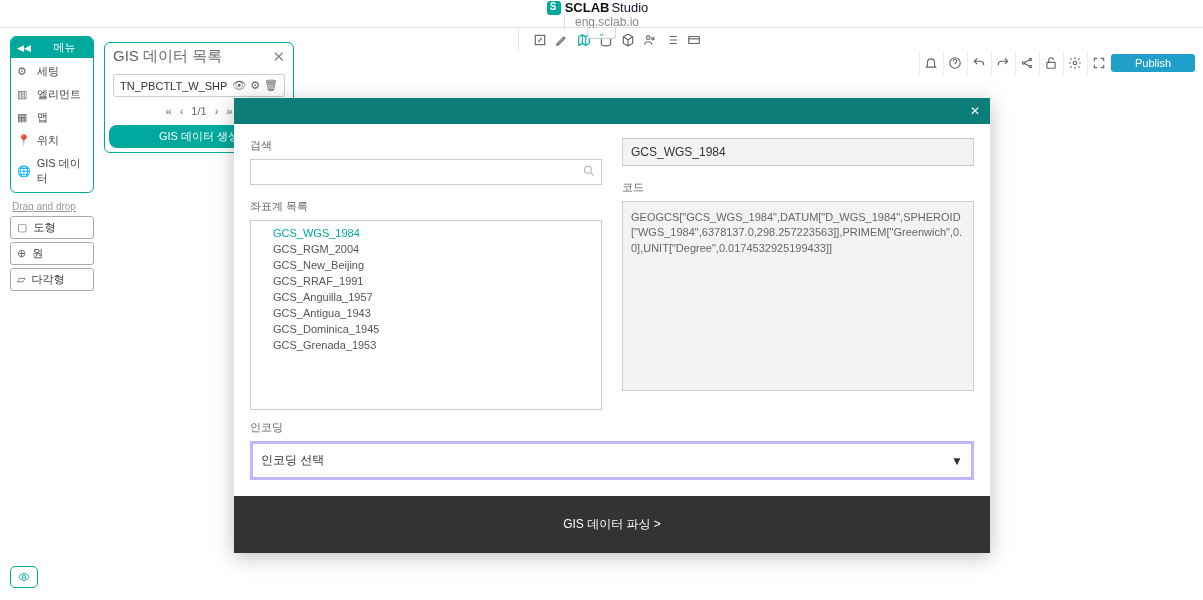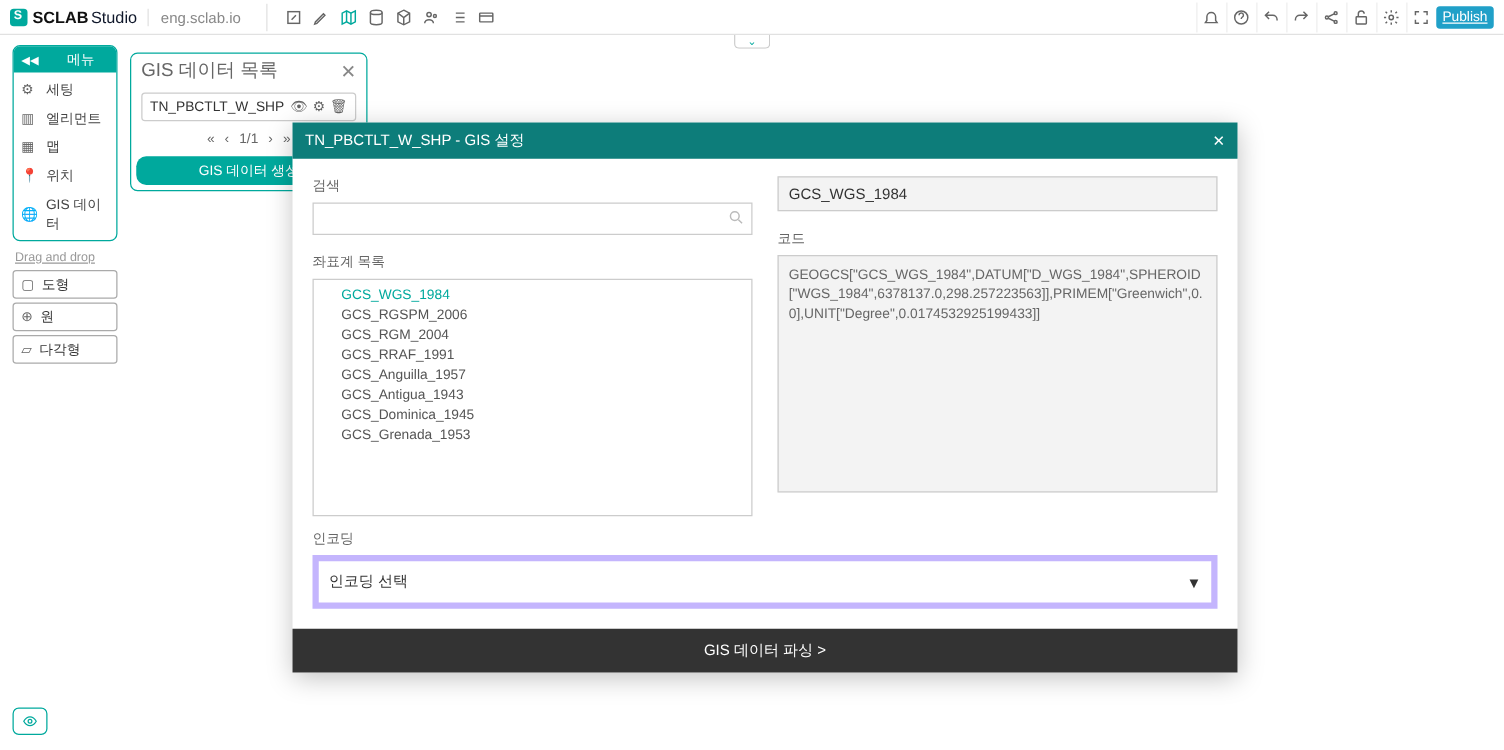--- a/index.html
+++ b/index.html
@@ -1,33 +1,33 @@
 <!DOCTYPE html>
 <html><head>
 <meta charset="utf-8">
 <style>
 * { box-sizing: border-box; margin: 0; padding: 0; }
 body { font-family: "Malgun Gothic", Arial, sans-serif; font-size: 12px; background: #fff; color: #333; overflow: hidden; width: 1203px; height: 600px; position: relative; }
 
 
-.topbar { height: 28px; border-bottom: 1px solid #e1e1e1; display: flex; align-items: center; padding: 0 8px; }
+.topbar { height: 28px; border-bottom: 1px solid #e1e1e1; display: flex; align-items: center; padding: 0 8px; flex-direction: column; }
 .logo { display: flex; align-items: center; font-weight: bold; font-size: 13px; margin-right: 8px; }
 .logo .s-icon { width: 14px; height: 14px; background: #00a99d; border-radius: 3px; margin-right: 4px; position: relative; }
 .logo .s-icon::before { content: "S"; color: #fff; font-size: 10px; position: absolute; left: 3px; top: 0; }
 .logo .lab { color: #111; }
 .logo .studio { color: #0f172a; font-weight: normal; margin-left: 2px; }
 .site-name { color: #888; font-size: 12px; border-left: 1px solid #e1e1e1; padding-left: 10px; }
 
 .tool-icons { display: flex; align-items: center; margin-left: 20px; border-left: 1px solid #e1e1e1; padding-left: 10px; }
 .tool-icons .ti { width: 22px; height: 22px; display: flex; align-items: center; justify-content: center; color: #666; cursor: pointer; }
 .tool-icons .ti.active { color: #00a99d; }
 
 .right-icons { margin-left: auto; display: flex; align-items: center; }
 .right-icons .ri { width: 24px; height: 24px; display: flex; align-items: center; justify-content: center; color: #666; cursor: pointer; border-left: 1px solid #eee; }
-.publish-btn { background: #20a0c8; color: #fff; border: none; padding: 3px 5px; border-radius: 3px; font-size: 11px; margin-left: 0; cursor: pointer; text-decoration: underline; }
+.publish-btn { background: #20a0c8; color: #fff; border: none; padding: 3px 24px; border-radius: 3px; font-size: 11px; margin-left: 0; cursor: pointer; }
 
 
 .expand-chevron { position: absolute; top: 28px; left: 50%; transform: translateX(-50%); border: 1px solid #ccc; border-top: none; border-radius: 0 0 4px 4px; padding: 0 10px; font-size: 9px; color: #00a99d; background: #fff; cursor: pointer; }
 
 
 .sidebar { position: absolute; left: 10px; top: 36px; width: 84px; }
 .menu-panel { border: 1px solid #00a99d; border-radius: 6px; margin-bottom: 8px; }
 .menu-header { background: #00a99d; color: #fff; padding: 3px 6px; font-size: 11px; display: flex; align-items: center; border-radius: 5px 5px 0 0; }
 .menu-header .chev { margin-right: auto; font-size: 9px; }
 .menu-items { padding: 2px 0; }
@@ -60,24 +60,24 @@
 .search-box { position: relative; margin-bottom: 14px; }
 .search-box input { width: 100%; border: 1px solid #ccc; padding: 5px 26px 5px 6px; font-size: 12px; }
 .search-box .search-icon { position: absolute; right: 6px; top: 5px; color: #bbb; }
 .crs-list { border: 1px solid #ccc; height: 190px; overflow-y: scroll; padding: 4px 0; font-size: 11px; color: #555; }
 .crs-list .crs-item { padding: 2px 22px; cursor: pointer; }
 .crs-list .crs-item.selected { color: #00a99d; }
 .current-crs { border: 1px solid #ccc; background: #f3f3f3; padding: 6px 8px; font-size: 12px; margin-bottom: 14px; }
 .code-box { border: 1px solid #ccc; background: #f3f3f3; padding: 8px; font-size: 11px; color: #666; height: 190px; line-height: 1.4; word-break: break-all; }
 
 .encoding-section { padding: 0 16px 16px; }
-.encoding-select { border: 5px solid #c4b5fd; padding: 8px; font-size: 12px; display: flex; align-items: center; cursor: pointer; margin-top: 6px; }
+.encoding-select { border: 3px solid #c4b5fd; padding: 8px; font-size: 12px; display: flex; align-items: center; cursor: pointer; margin-top: 6px; }
 .encoding-select .caret { margin-left: auto; }
 
-.modal-footer { background: #333; color: #fff; text-align: center; padding: 9px; font-size: 12px; cursor: pointer; }
+.modal-footer { background: #333; color: #fff; text-align: center; padding: 20px; font-size: 12px; cursor: pointer; }
 
 
 .eye-btn { position: absolute; left: 10px; bottom: 12px; border: 1px solid #00a99d; color: #00a99d; border-radius: 5px; width: 28px; height: 22px; display: flex; align-items: center; justify-content: center; cursor: pointer; }
 
 svg { display: block; }
 </style>
 </head>
 <body>
 
 <div class="topbar">
@@ -256,40 +256,39 @@
     <span>‹</span>
     <span>1/1</span>
     <span>›</span>
     <span>»</span>
   </div>
   <div class="gen-btn">GIS 데이터 생성</div>
 </div>
 
 <div class="modal">
   <div class="modal-header">
-    <span>TN_PBCTLT_W_SHP - GIS 설정</span>
     <span class="close">✕</span>
   </div>
   <div class="modal-body">
     <div class="col">
       <div class="field-label">검색</div>
       <div class="search-box">
         <input type="text" placeholder="" style="">
         <span class="search-icon">
           <svg width="14" height="14" viewBox="0 0 24 24" fill="none" stroke="currentColor" stroke-width="2">
               <circle cx="10" cy="10" r="6"></circle>
               <path d="M20 20l-5-5"></path>
             </svg>
         </span>
       </div>
       <div class="field-label">좌표계 목록</div>
       <div class="crs-list" id="crs-list">
           <div class="crs-item selected">GCS_WGS_1984</div>
-          <div class="crs-item">GCS_RGSPM_2006</div>
           <div class="crs-item">GCS_RGM_2004</div>
+          <div class="crs-item">GCS_New_Beijing</div>
           <div class="crs-item">GCS_RRAF_1991</div>
           <div class="crs-item">GCS_Anguilla_1957</div>
           <div class="crs-item">GCS_Antigua_1943</div>
           <div class="crs-item">GCS_Dominica_1945</div>
           <div class="crs-item">GCS_Grenada_1953</div>
         </div>
     </div>
     <div class="col">
       <div class="current-crs">GCS_WGS_1984</div>
       <div class="field-label">코드</div>

